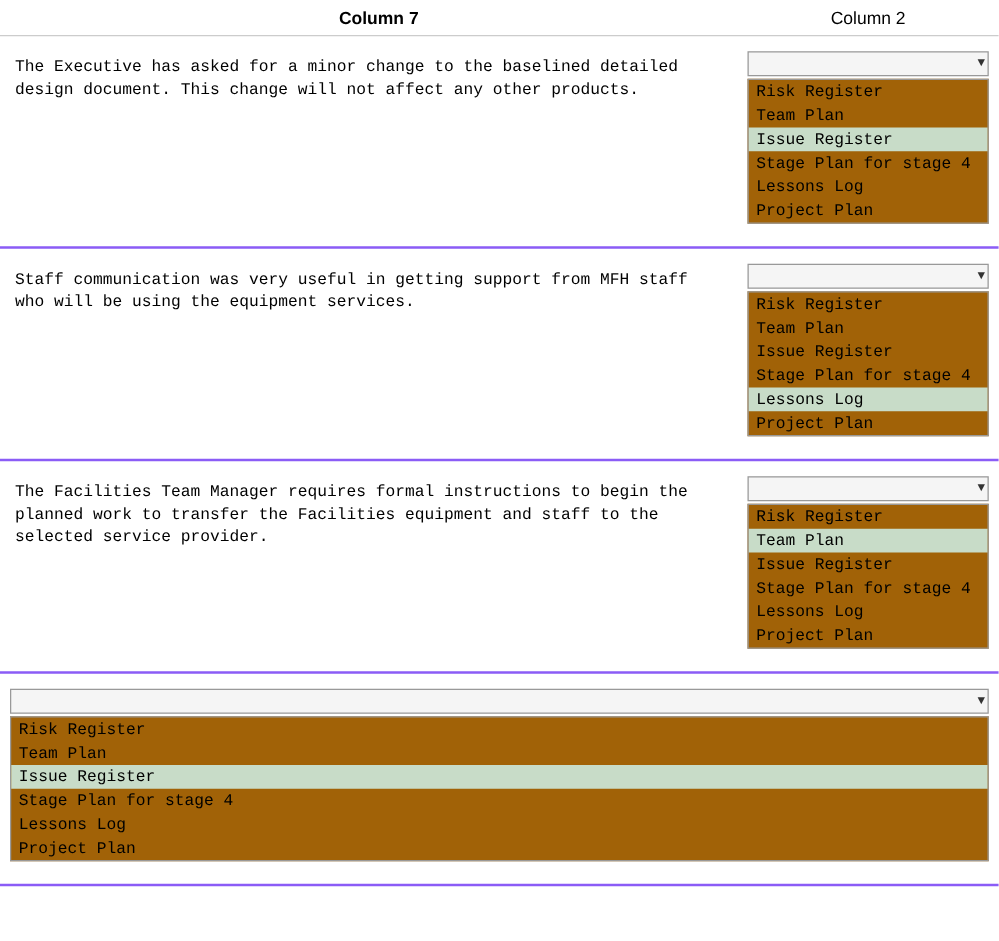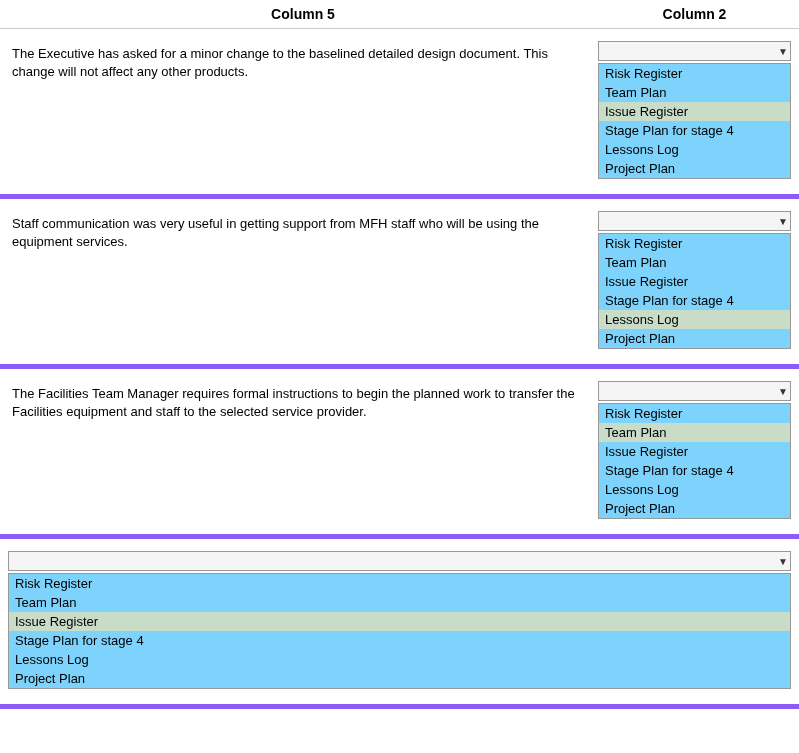--- a/index.html
+++ b/index.html
@@ -22,30 +22,31 @@
       padding: 6px 8px;
     }
     .col1-header {
       width: 590px;
       font-weight: bold;
       font-size: 14px;
       text-align: center;
     }
     .col2-header {
       flex: 1;
-      font-weight: bold;
+      font-weight: normal;
       font-size: 14px;
       text-align: center;
     }
     .content-row {
       display: flex;
       flex-direction: row;
-      border-bottom: 5px solid #8b5cf6;
+      border-bottom: 2px solid #8b5cf6;
       min-height: 170px;
       padding: 8px 0;
+      font-family: Liberation Mono, monospace;
     }
     .col1-cell {
       width: 590px;
       padding: 8px 12px;
       display: flex;
       align-items: flex-start;
       font-size: 13px;
       line-height: 1.4;
     }
     .col2-cell {
@@ -66,40 +67,40 @@
       margin-bottom: 2px;
       cursor: pointer;
       padding: 0 2px;
     }
     .dropdown-arrow {
       font-size: 10px;
       color: #333;
     }
     .listbox {
       border: 1px solid #999;
-      background: #7dd3fc;
+      background: #a16207;
       display: flex;
       flex-direction: column;
     }
     .list-item {
       padding: 2px 6px;
       font-size: 13px;
       cursor: pointer;
       white-space: nowrap;
     }
     .list-item.selected {
       background: #c8dcc8;
     }
   </style>
 </head>
 <body>
 
 <div class="page">
   <div class="header-row">
-    <div class="col1-header">Column 5</div>
+    <div class="col1-header">Column 7</div>
     <div class="col2-header">Column 2</div>
   </div>
 
   <div id="rows-container">
       <div class="content-row">
         <div class="col1-cell">The Executive has asked for a minor change to the baselined detailed design document. This change will not affect any other products.</div>
         <div class="col2-cell">
           <div class="dropdown-trigger">
             <span class="dropdown-arrow">▼</span>
           </div>

